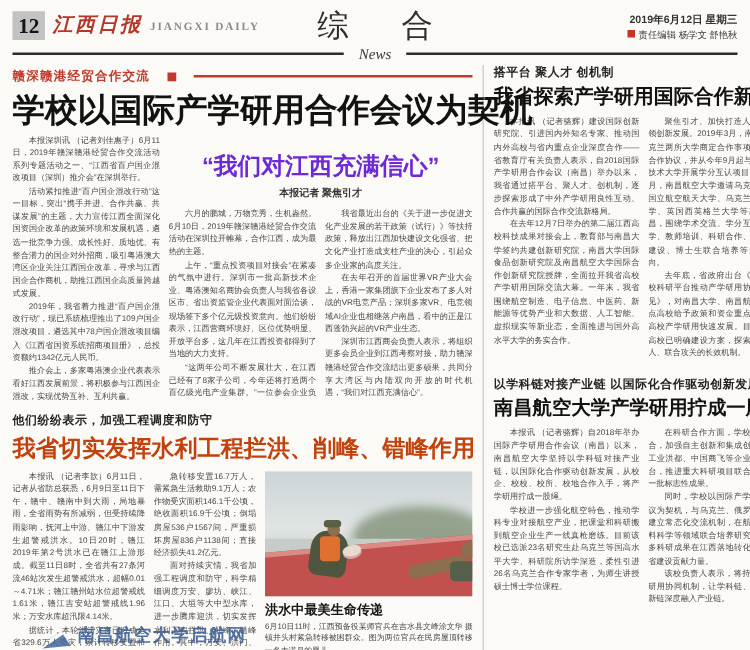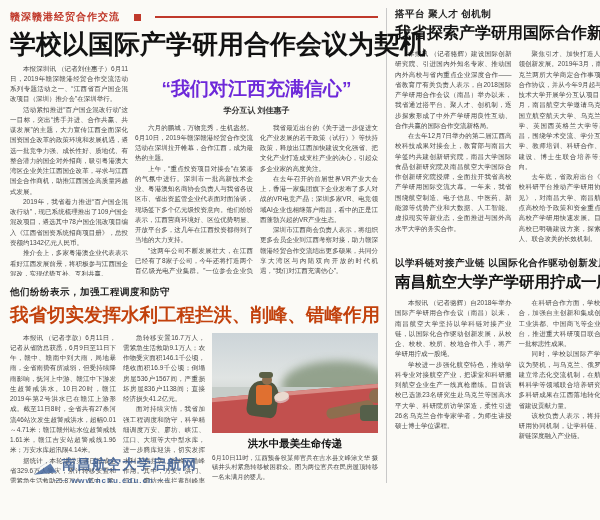--- a/index.html
+++ b/index.html
@@ -71,21 +71,21 @@
            border-radius:40% 40% 20% 20%;transform:rotate(8deg);}
   .s1-vest{position:absolute;left:44px;bottom:28px;width:16px;height:20px;background:#e07030;border-radius:3px;}
   .s1-head{position:absolute;left:50px;bottom:48px;width:10px;height:10px;background:#8d6e4e;border-radius:50%;}
   .s1-cap{position:absolute;left:47px;bottom:55px;width:14px;height:6px;background:#5a5f45;border-radius:3px;}
   .s2-arm{position:absolute;right:4px;bottom:18px;width:48px;height:11px;background:#8d6e4e;
           border-radius:6px;transform:rotate(-12deg);}
   .s2-sleeve{position:absolute;right:-6px;bottom:12px;width:24px;height:16px;background:#55604a;border-radius:4px;}
   .s2-head{position:absolute;right:-5px;bottom:30px;width:14px;height:14px;background:#8d6e4e;border-radius:50%;}
   .baby{position:absolute;left:62px;bottom:32px;width:15px;height:9px;background:#e9dacf;
         border-radius:50%;transform:rotate(-14deg);box-shadow:0 2px 0 #d8a8a8;}
-  .cap-title{font-size:10.5px;font-weight:900;color:#151515;text-align:center;margin-top:4px;}
+  .cap-title{font-size:10.5px;font-weight:900;color:#151515;margin-top:4px;}
   .cap-body{font-size:6.3px;line-height:1.55;color:#474747;text-align:justify;margin-top:2px;}
   .cap-credit{float:right;color:#474747;}
 
   
   .watermark{position:absolute;left:0;bottom:-2px;width:205px;opacity:.88;z-index:5;
              display:flex;flex-direction:column;align-items:center;pointer-events:none;}
   .wm-row{display:flex;align-items:center;gap:4px;margin-top:36px;}
   .wm-title{font-family:"Liberation Serif",serif;font-weight:900;font-size:14px;
             color:#3c5d92;letter-spacing:1px;}
   .wm-url{font-size:8px;color:#3c5d92;font-weight:bold;letter-spacing:1px;}
@@ -97,20 +97,36 @@
   .r-body .bodytext{flex:1;overflow:hidden;}
   .rA .r-body{height:199px;}
   .rB{margin-top:9px;}
   .rB .r-body{height:170px;}
 </style>
 </head>
 <body>
 
 <div class="page">
 
+  <header>
+    <div class="h-left">
+      <div class="pagenum">12</div>
+      <span class="mh-cn">江西日报</span>
+      <span class="mh-en">JIANGXI DAILY</span>
+    </div>
+    <div class="h-center">综 合</div>
+    <div class="h-right">
+      <div class="h-date">2019年6月12日 星期三</div>
+      <div class="h-editors">
+        <span class="red-sq"></span>
+        <span>责任编辑 杨学文 舒艳秋</span>
+      </div>
+    </div>
+    <div class="news-label">News</div>
+  </header>
 
   <div class="content">
 
     <section class="left-col">
 
       <article>
         <div class="kicker-row">
           <span class="kicker-red">赣深赣港经贸合作交流</span>
           <span class="kicker-sq"></span>
           <div class="kicker-line"></div>
@@ -118,21 +134,21 @@
         <h1 class="main-h">学校以国际产学研用合作会议为契机</h1>
         <div class="main-body">
           <div class="bodytext mcol1">
               <p>本报深圳讯 （记者刘佳惠子）6月11日，2019年赣深赣港经贸合作交流活动系列专题活动之一、“江西省百户国企混改项目（深圳）推介会”在深圳举行。</p>
               <p>活动紧扣推进“百户国企混改行动”这一目标，突出“携手并进、合作共赢、共谋发展”的主题，大力宣传江西全面深化国资国企改革的政策环境和发展机遇，遴选一批竞争力强、成长性好、质地优、有整合潜力的国企对外招商，吸引粤港澳大湾区企业关注江西国企改革，寻求与江西国企合作商机，助推江西国企高质量跨越式发展。</p>
               <p>2019年，我省着力推进“百户国企混改行动”，现已系统梳理推出了109户国企混改项目，遴选其中78户国企混改项目编入《江西省国资系统招商项目册》，总投资额约1342亿元人民币。</p>
               <p>推介会上，多家粤港澳企业代表表示看好江西发展前景，将积极参与江西国企混改，实现优势互补、互利共赢。</p>
             </div>
           <div class="col-group">
             <h2 class="subhead">“我们对江西充满信心”</h2>
-            <div class="byline">学分互认 刘佳惠子</div>
+            <div class="byline">本报记者 聚焦引才</div>
             <div class="two-cols">
               <div class="bodytext">
                   <p>六月的鹏城，万物竞秀，生机盎然。6月10日，2019年赣深赣港经贸合作交流活动在深圳拉开帷幕，合作江西，成为最热的主题。</p>
                   <p>上午，“重点投资项目对接会”在紧凑的气氛中进行。深圳市一批高新技术企业、粤港澳知名商协会负责人与我省各设区市、省出资监管企业代表面对面洽谈，现场签下多个亿元级投资意向。他们纷纷表示，江西营商环境好、区位优势明显、开放平台多，这几年在江西投资都得到了当地的大力支持。</p>
                   <p>“这两年公司不断发展壮大，在江西已经有了8家子公司，今年还将打造两个百亿级光电产业集群。”一位参会企业负责人介绍，公司正谋划在江西布局新的IPO项目。</p>
                 </div>
               <div class="bodytext">
                   <p>我省最近出台的《关于进一步促进文化产业发展的若干政策（试行）》等扶持政策，释放出江西加快建设文化强省、把文化产业打造成支柱产业的决心，引起众多企业家的高度关注。</p>
                   <p>在去年召开的首届世界VR产业大会上，香港一家集团旗下企业发布了多人对战的VR电竞产品；深圳多家VR、电竞领域AI企业也相继落户南昌，看中的正是江西蓬勃兴起的VR产业生态。</p>
                   <p>深圳市江西商会负责人表示，将组织更多会员企业到江西考察对接，助力赣深赣港经贸合作交流结出更多硕果，共同分享大湾区与内陆双向开放的时代机遇，“我们对江西充满信心”。</p>

